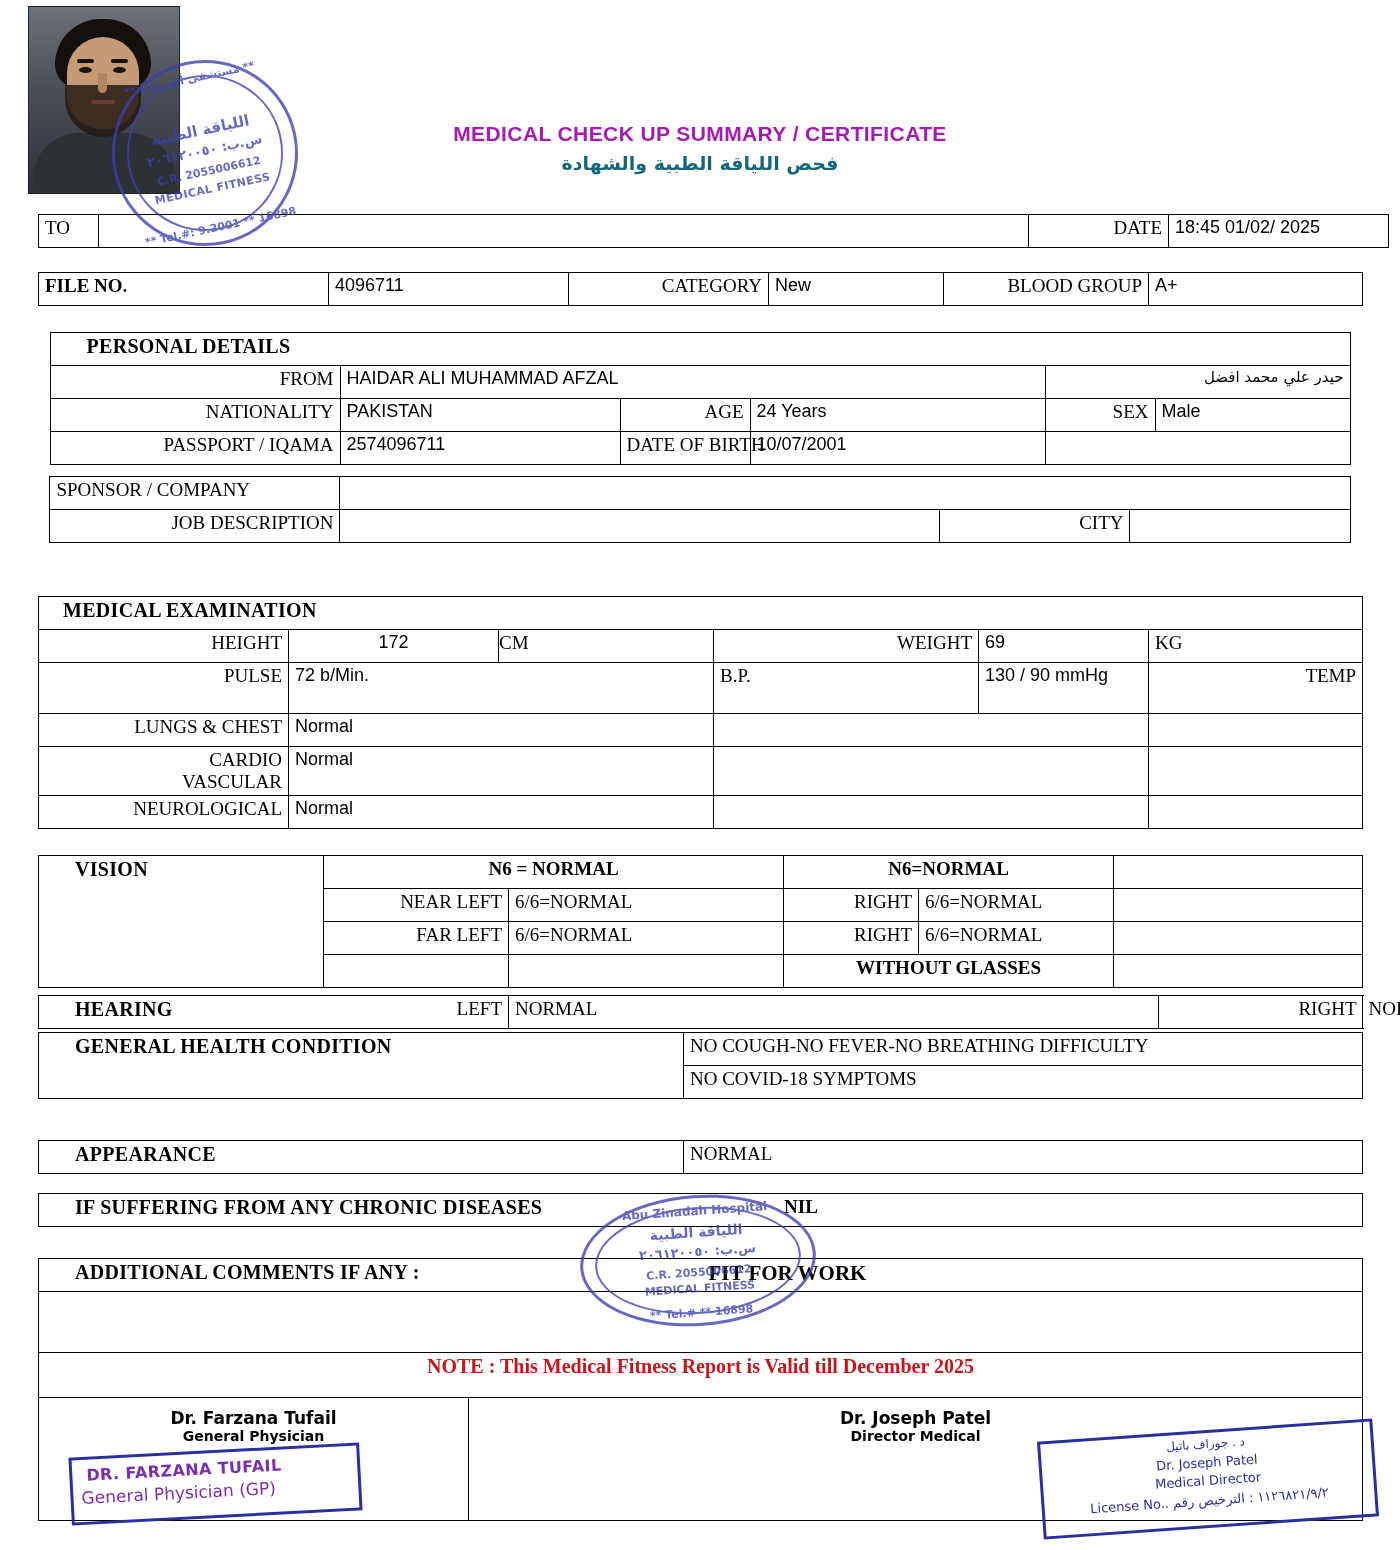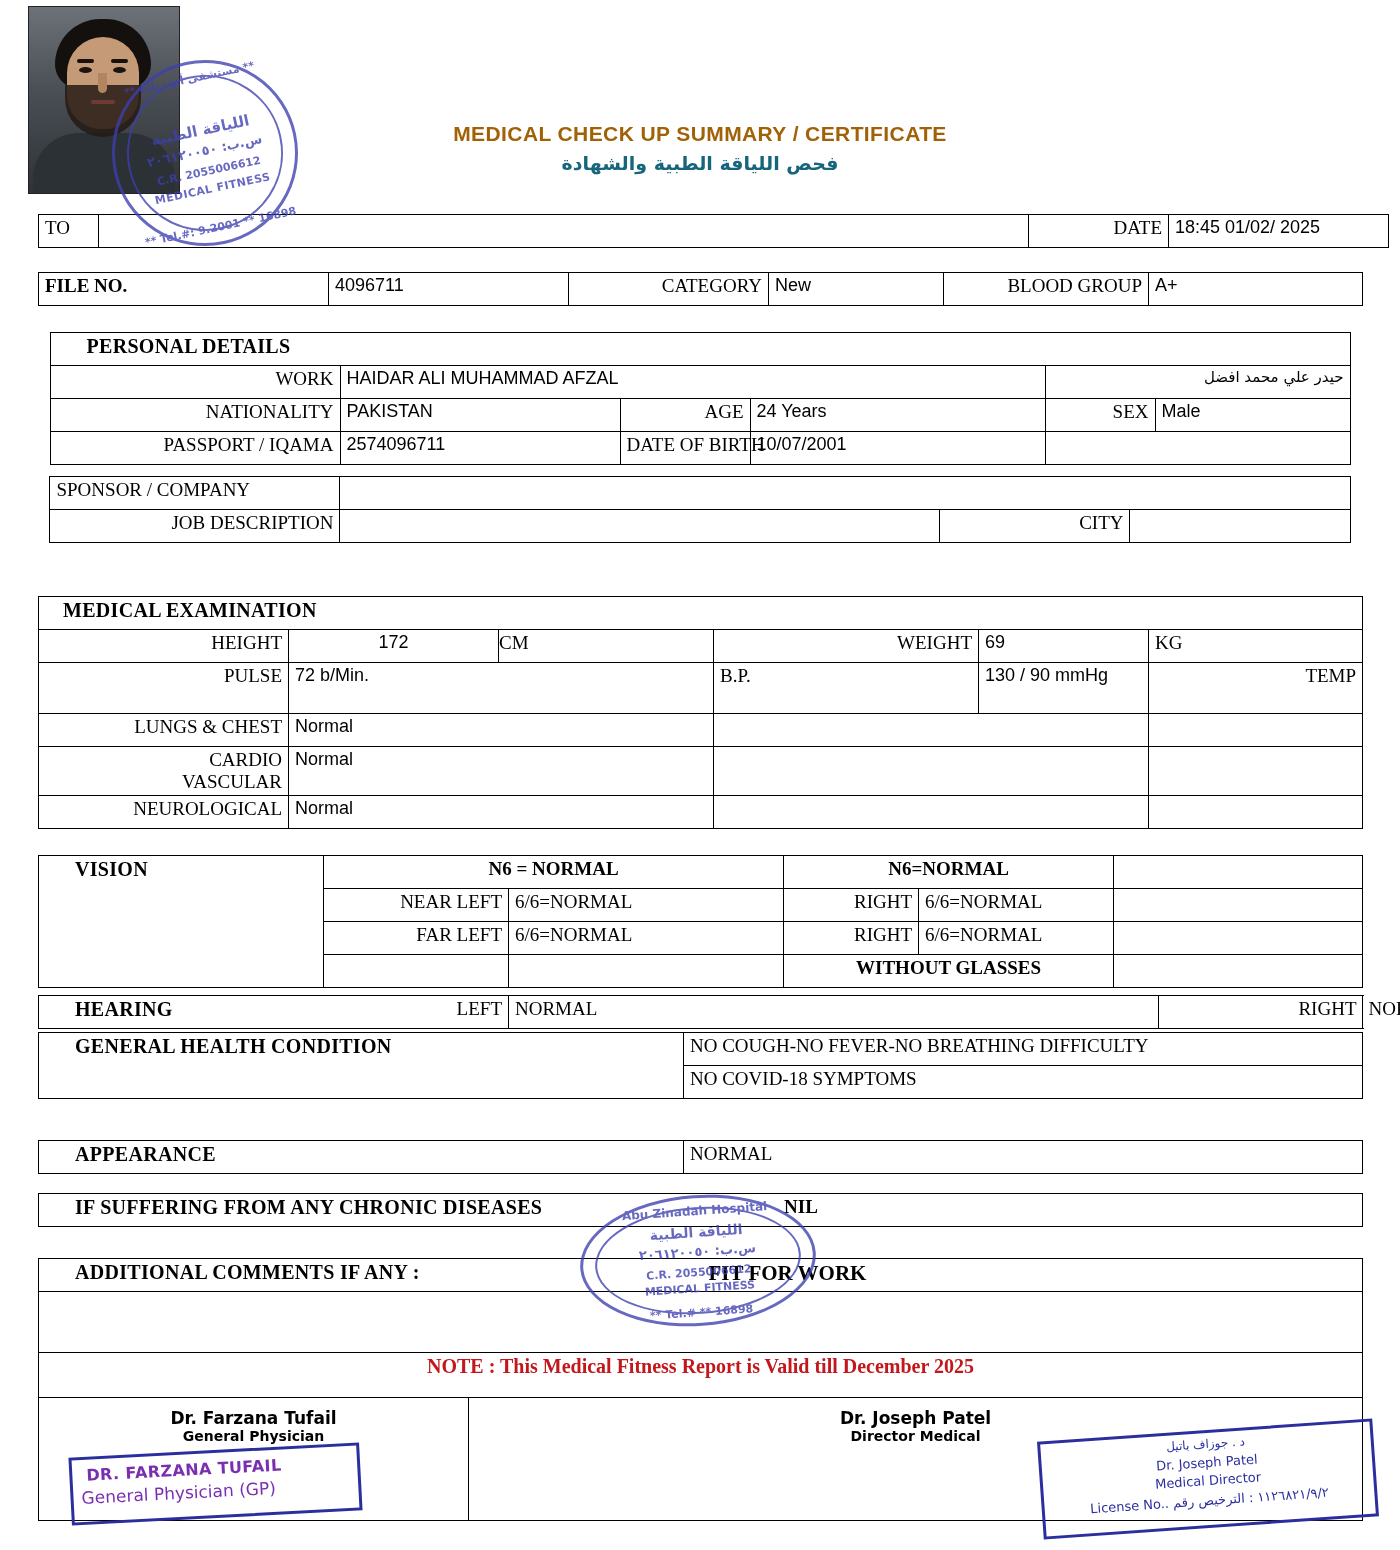--- a/index.html
+++ b/index.html
@@ -98,21 +98,21 @@
   
   .title-en {
     position: absolute;
     left: 0; right: 0;
     top: 122px;
     text-align: center;
     font-family: "Liberation Sans", sans-serif;
     font-weight: bold;
     font-size: 21px;
     letter-spacing: .4px;
-    color: #a16207;
+    color: #a21caf;
   }
   .title-ar {
     position: absolute;
     left: 0; right: 0;
     top: 152px;
     text-align: center;
     font-family: "DejaVu Sans", sans-serif;
     font-weight: bold;
     font-size: 19px;
     color: #17657a;
@@ -341,21 +341,21 @@
           <col style="width:130px">
           <col style="width:295px">
           <col style="width:110px">
           <col style="width:195px">
         </colgroup>
       <tbody>
           <tr>
         <td colspan="6" class="sect-head">PERSONAL DETAILS</td>
       </tr>
       <tr>
-        <td class="lbl">WORK</td>
+        <td class="lbl">FROM</td>
         <td colspan="3" class="val-sans">HAIDAR ALI MUHAMMAD AFZAL</td>
         <td colspan="2" class="ar">حيدر علي محمد افضل</td>
       </tr>
       <tr>
         <td class="lbl">NATIONALITY</td>
         <td class="val-sans">PAKISTAN</td>
         <td class="lbl">AGE</td>
         <td class="val-sans">24 Years</td>
         <td class="lbl">SEX</td>
         <td class="val-sans">Male</td>

